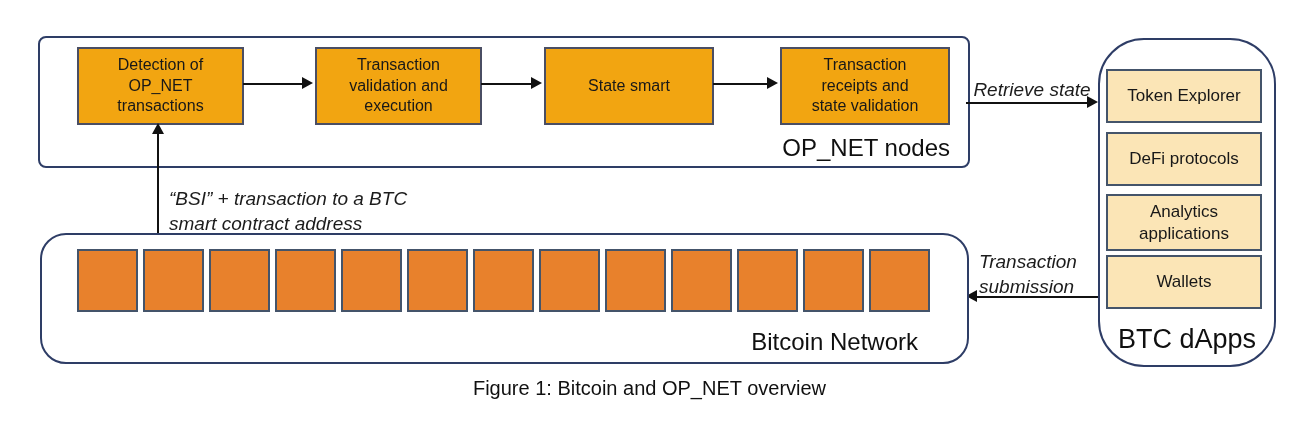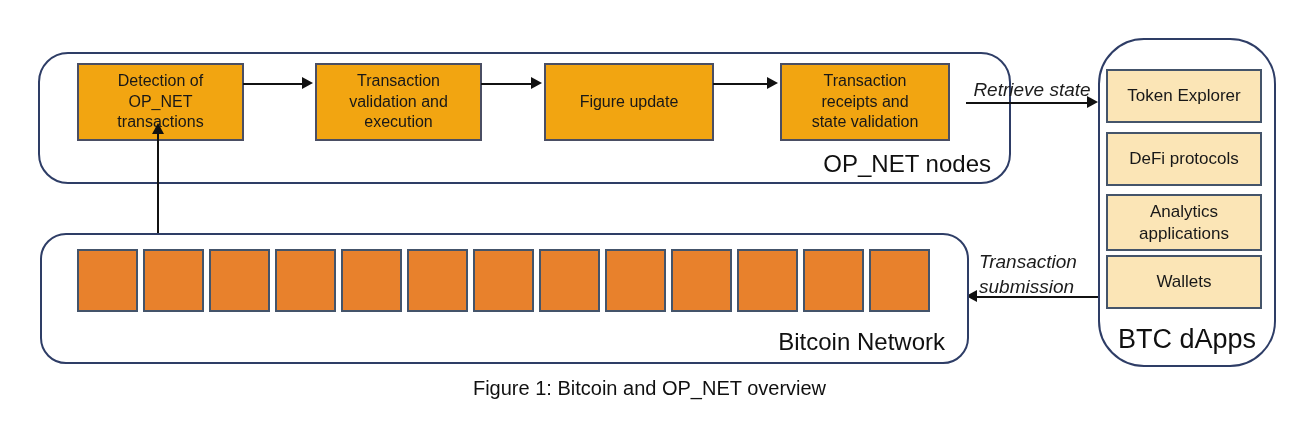--- a/index.html
+++ b/index.html
@@ -10,21 +10,21 @@
     font-family:"Liberation Sans", sans-serif;
     color:#181818;
     overflow:hidden;
   }
   
   .container{
     position:absolute;
     background:#ffffff;
     border:2px solid #2e3d66;
   }
-  .opnet-container{left:38px;top:52px;width:928px;height:128px;border-radius:30px;padding-left:41px;}
+  .opnet-container{left:38px;top:36px;width:928px;height:128px;border-radius:8px;}
   .btc-container{left:40px;top:233px;width:925px;height:127px;border-radius:26px;}
   .dapps-container{left:1098px;top:38px;width:174px;height:325px;border-radius:46px;}
 
   
   .step-box{
     position:absolute;top:45px;height:78px;
     background:#f2a511;border:2px solid #4a4e63;
     display:flex;align-items:center;justify-content:center;
     text-align:center;font-size:16px;line-height:1.28;
     white-space:pre-line;box-sizing:border-box;
@@ -32,21 +32,21 @@
   .step-1{left:37px;width:167px;}   
   .step-2{left:275px;width:167px;}
   .step-3{left:504px;width:170px;}
   .step-4{left:740px;width:170px;}
   .step-box.rel{top:9px;} 
 
   .container-label{
     position:absolute;font-size:24px;color:#101010;
   }
   .opnet-label{right:18px;bottom:4px;text-align:right;margin-top:9px;}
-  .btc-label{right:22px;bottom:6px;text-align:right;}
+  .btc-label{right:49px;bottom:6px;text-align:right;}
   .dapps-label{left:0;right:0;bottom:10px;text-align:center;font-size:27px;}
 
   
   .blocks-row{
     position:absolute;left:35px;top:14px;
     display:flex;gap:5px;
   }
   .block{
     width:61px;height:63px;
     background:#e8812c;border:2px solid #44546a;
@@ -95,21 +95,21 @@
       <span>Detection of
 OP_NET
 transactions</span>
     </div>
     <div class="step-box rel step-2">
       <span>Transaction
 validation and
 execution</span>
     </div>
     <div class="step-box rel step-3">
-      <span>Figure update</span>
+      <span>State smart</span>
     </div>
     <div class="step-box rel step-4">
       <span>Transaction
 receipts and
 state validation</span>
     </div>
     <div class="container-label opnet-label">OP_NET nodes</div>
   </div>
 
   <div class="hline" style="left:243px;top:83px;width:59px;"></div>
@@ -123,20 +123,22 @@
   <div class="hline" style="left:966px;top:102px;width:121px;"></div>
   <div class="head-right" style="left:1087px;top:96px;"></div>
 
   <div class="flow-label" style="left:979px;top:249px;width:120px;">Transaction
 submission</div>
   <div class="hline" style="left:977px;top:296px;width:121px;"></div>
   <div class="head-left" style="left:966px;top:290px;"></div>
 
   <div class="vline" style="left:157px;top:133px;height:100px;"></div>
   <div class="head-up" style="left:152px;top:123px;"></div>
+  <div class="flow-label" style="left:169px;top:186px;width:260px;">“BSI” + transaction to a BTC
+smart contract address</div>
 
   <div class="container btc-container">
     <div class="blocks-row">
         <div class="block"></div>
         <div class="block"></div>
         <div class="block"></div>
         <div class="block"></div>
         <div class="block"></div>
         <div class="block"></div>
         <div class="block"></div>

